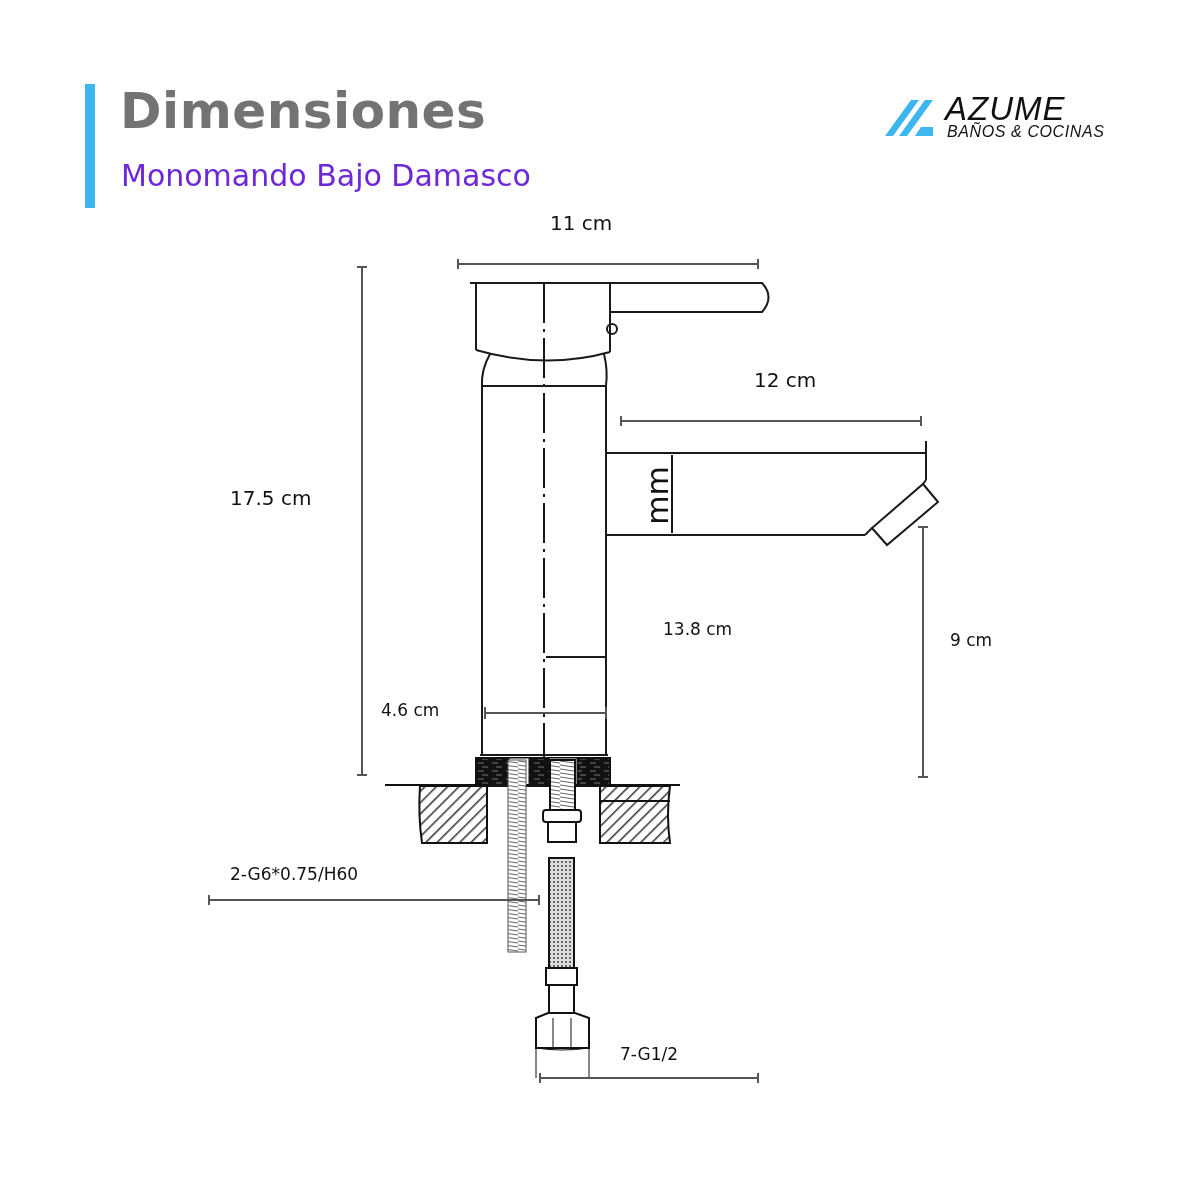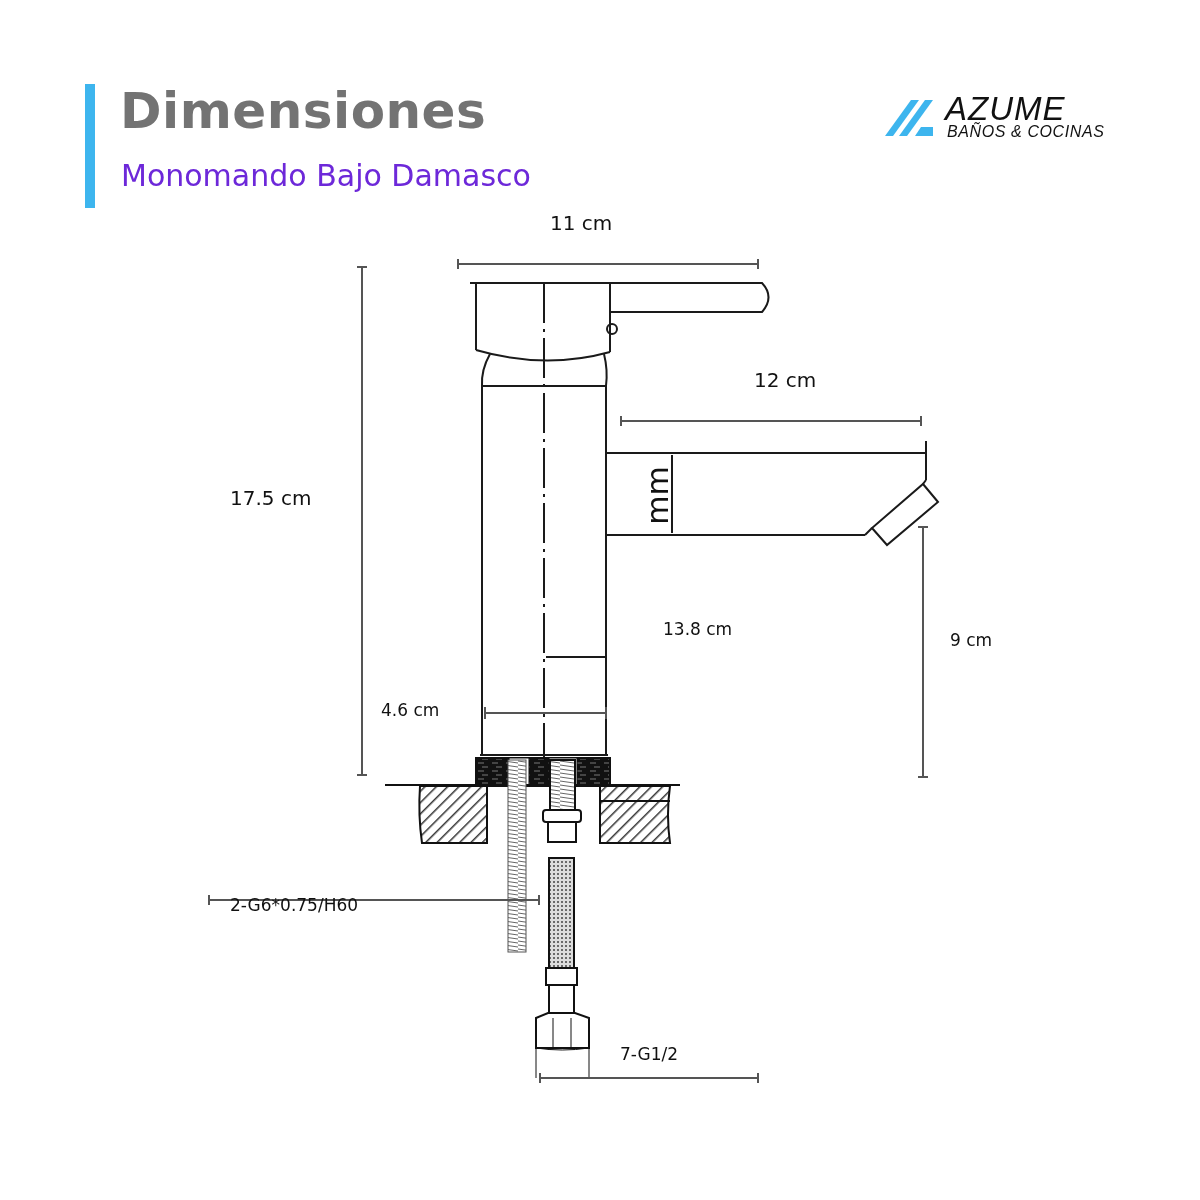--- a/index.html
+++ b/index.html
@@ -163,14 +163,14 @@
   </g>
 </svg>
 
 <div class="dim" style="left:550px;top:211px;">11 cm</div>
 <div class="dim" style="left:710px;top:368px;margin-left:44px;">12 cm</div>
 <div class="dim" style="left:230px;top:486px;">17.5 cm</div>
 <div class="dim sm" style="left:663px;top:619px;">13.8 cm</div>
 <div class="dim sm" style="left:950px;top:630px;">9 cm</div>
 <div class="dim sm" style="left:381px;top:700px;">4.6 cm</div>
 <div class="dim vertical" style="left:628px;top:478px;font-size:30px;">mm</div>
-<div class="dim sm" style="left:230px;top:895px;">2-G6*0.75/H60</div>
+<div class="dim sm" style="left:230px;top:864px;">2-G6*0.75/H60</div>
 <div class="dim sm" style="left:620px;top:1044px;">7-G1/2</div>
 
 </body></html>

